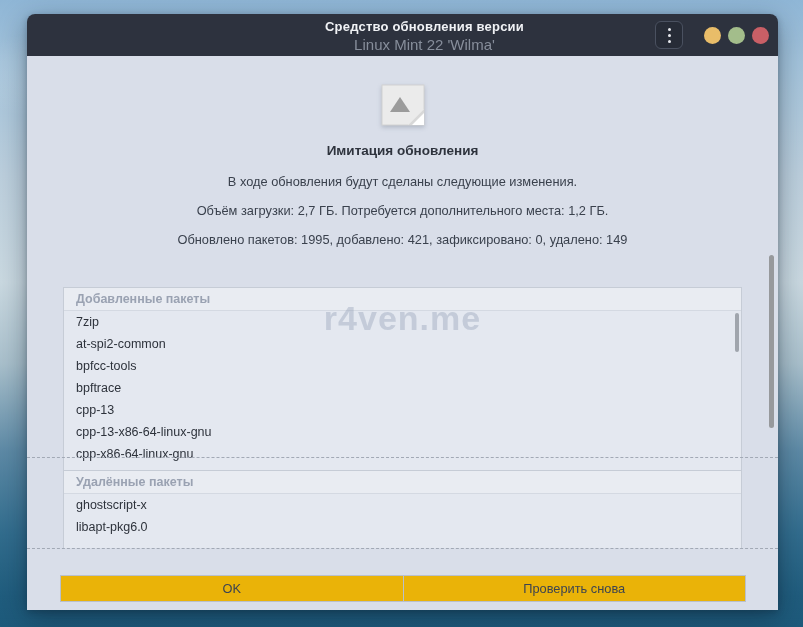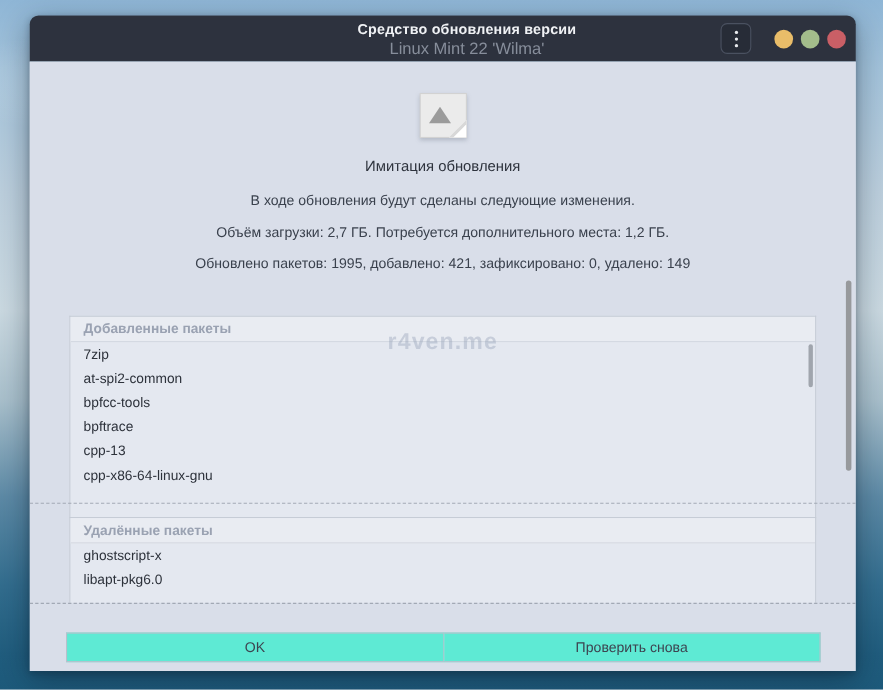--- a/index.html
+++ b/index.html
@@ -56,21 +56,21 @@
     position:absolute; left:0; top:42px; right:0; bottom:0;
     background:#d9dee9; overflow:hidden;
   }
   .app-icon{
     position:absolute; left:50%; top:28px; transform:translateX(-50%);
     width:46px; height:42px;
     filter:drop-shadow(0 2px 2px rgba(60,70,90,.25));
   }
   .heading{
     position:absolute; left:0; right:0; top:87px; text-align:center;
-    font-size:13.5px; font-weight:normal; color:#2e333d;
+    font-size:13.5px; font-weight:bold; color:#2e333d;
   }
   .line{ position:absolute; left:0; right:0; text-align:center;
          font-size:12.8px; color:#3a414d; }
   .line1{ top:118px; } .line2{ top:147px; } .line3{ top:176px; }
   
   .pkg-box{
     position:absolute; left:36px; width:679px;
     background:#e4e8f0;
     border:1px solid #c6ccd6; border-bottom:none;
     overflow:hidden;
@@ -89,35 +89,35 @@
   .list-scrollbar{
     position:absolute; right:2px; top:25px; width:4px; height:39px;
     border-radius:2px; background:#a0a5ad;
   }
   .win-scrollbar{
     position:absolute; right:4px; top:199px; width:5px; height:173px;
     border-radius:3px; background:#97999c;
   }
   .watermark{
     position:absolute; left:36px; width:679px; top:243px; text-align:center;
-    font-size:21px; font-weight:bold; letter-spacing:1px;
+    font-size:34px; font-weight:bold; letter-spacing:1px;
     color:rgba(148,160,182,.40); pointer-events:none;
   }
   .cutline{
     position:absolute; left:0; right:0; height:0;
     border-top:1px dashed #a2a9b5;
   }
   .cut1{ top:401px; } .cut2{ top:492px; }
   
   .btn-row{
     position:absolute; left:33px; right:32px; top:519px; height:27px;
     display:flex;
   }
   .dlg-btn{
-    flex:1; background:#5eead4; border:1px solid #b9c0cc;
+    flex:1; background:#eab308; border:1px solid #b9c0cc;
     font-family:inherit; font-size:12.8px; color:#3d4450;
     display:flex; align-items:center; justify-content:center; cursor:pointer;
   }
   .dlg-btn + .dlg-btn{ border-left:none; }
 </style>
 </head>
 <body>
 
 <div class="desktop"></div>
 
@@ -156,20 +156,21 @@
     <div class="line line3">Обновлено пакетов: 1995, добавлено: 421, зафиксировано: 0, удалено: 149</div>
 
     <div class="pkg-box added">
       <div class="pkg-header">Добавленные пакеты</div>
       <div>
           <div class="pkg-row">7zip</div>
           <div class="pkg-row">at-spi2-common</div>
           <div class="pkg-row">bpfcc-tools</div>
           <div class="pkg-row">bpftrace</div>
           <div class="pkg-row">cpp-13</div>
+          <div class="pkg-row">cpp-13-x86-64-linux-gnu</div>
           <div class="pkg-row">cpp-x86-64-linux-gnu</div>
         </div>
       <div class="list-scrollbar"></div>
     </div>
 
     <div class="watermark">r4ven.me</div>
 
     <div class="pkg-box removed">
       <div class="pkg-header">Удалённые пакеты</div>
       <div>

